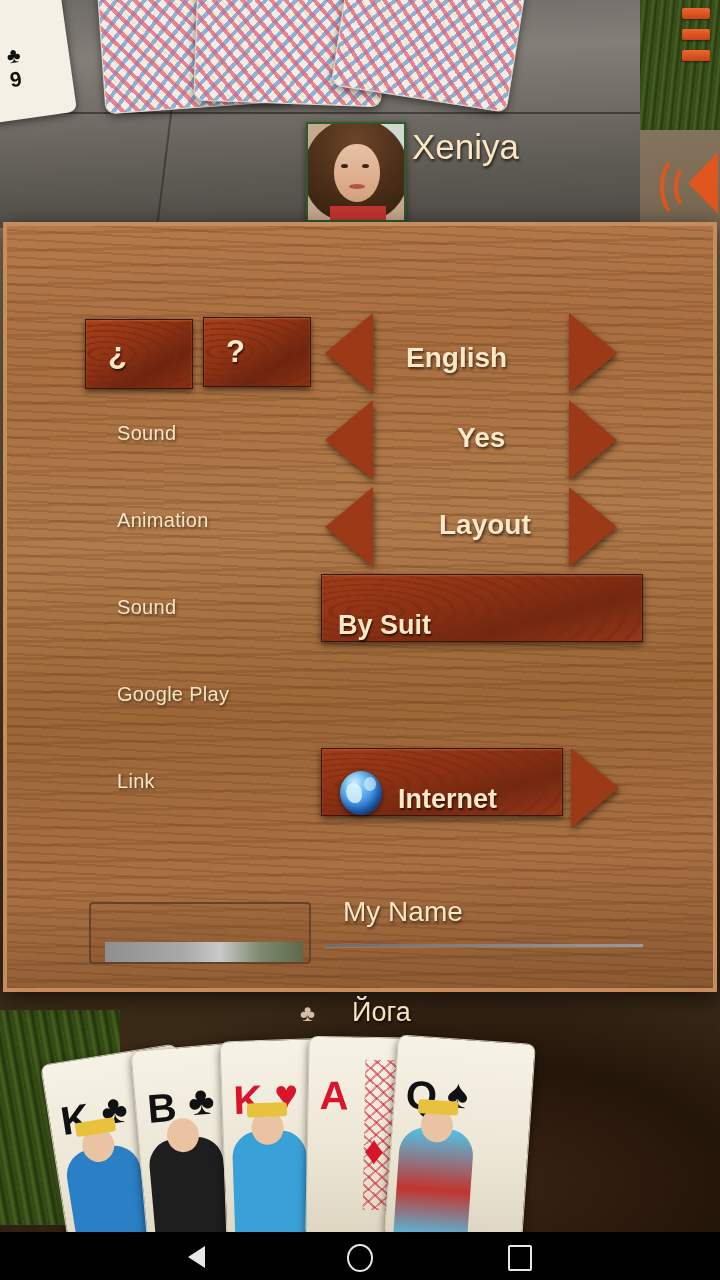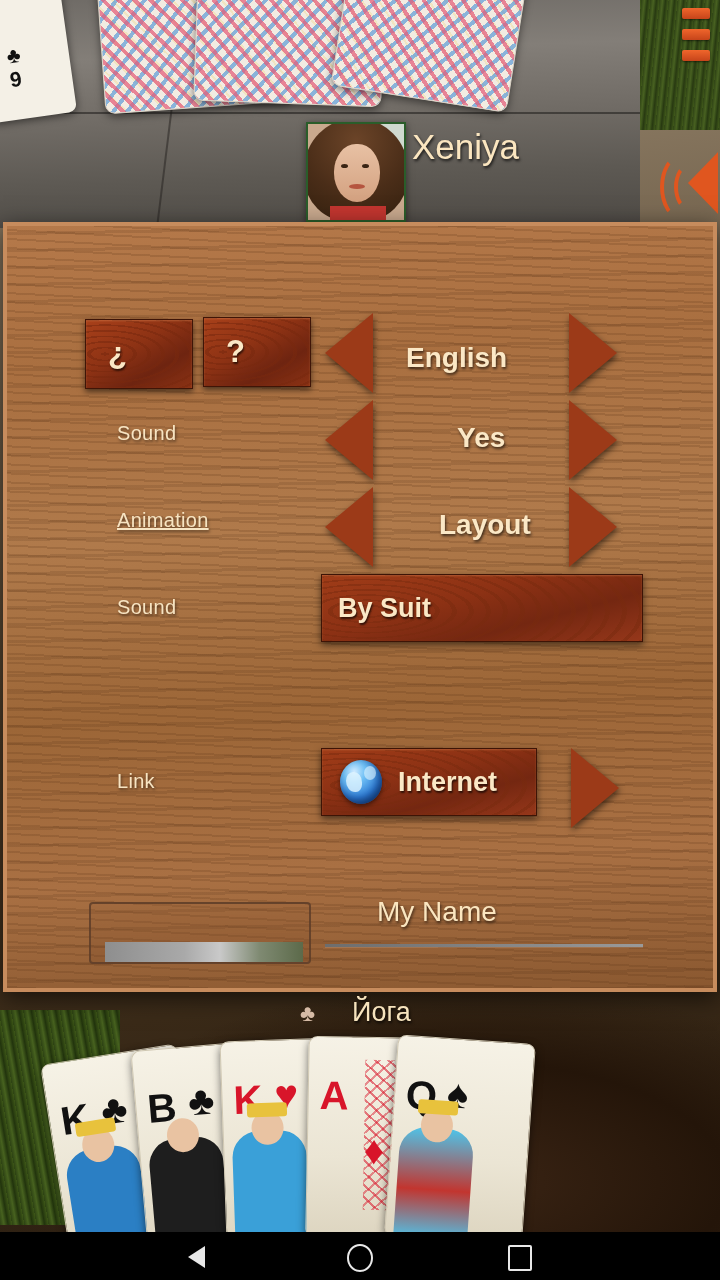--- a/index.html
+++ b/index.html
@@ -95,21 +95,21 @@
   .tri{position:absolute;width:0;height:0;filter:drop-shadow(1px 3px 3px rgba(0,0,0,.55));}
   .tri-l{border-top:40px solid transparent;border-bottom:40px solid transparent;border-right:48px solid #9c3a18;}
   .tri-r{border-top:40px solid transparent;border-bottom:40px solid transparent;border-left:48px solid #9c3a18;}
 
   
   .bar{position:absolute;
     background:
       repeating-radial-gradient(ellipse 230px 70px at 14% 55%, rgba(120,42,14,.48) 0 5px, rgba(165,62,22,0) 5px 17px),
       linear-gradient(165deg,#a03c18 0%,#8c3114 40%,#742711 68%,#96371a 100%);
     border:1px solid #3d1406;box-shadow:inset 0 1px 2px rgba(255,180,120,.28),0 3px 7px rgba(0,0,0,.55);
-    display:flex;align-items:center;color:#fbe8c6;font-size:27px;font-weight:bold;
+    display:flex;align-items:flex-end;color:#fbe8c6;font-size:27px;font-weight:bold;
     text-shadow:1px 2px 2px rgba(0,0,0,.65);box-sizing:border-box;}
 
   .val{position:absolute;color:#fbe8c6;font-size:28px;font-weight:bold;
     text-shadow:1px 2px 3px rgba(0,0,0,.65);white-space:nowrap;}
 
   .flagbox{position:absolute;left:402px;top:358px;width:32px;height:26px;
     background:linear-gradient(160deg,#8f2f12,#5e1c09);border:1px solid #351105;
     box-shadow:inset 0 1px 2px rgba(255,170,110,.25);}
 
   
@@ -222,42 +222,43 @@
       <div class="tri tri-l" style="left:318px;top:87px;"></div>
       <div class="val" style="left:399px;top:116px;">English</div>
       <div class="flagbox"></div>
       <div class="tri tri-r" style="left:562px;top:87px;"></div>
 
       <div class="lbl" style="top:196px;">Sound</div>
       <div class="tri tri-l" style="left:318px;top:174px;"></div>
       <div class="val" style="left:450px;top:196px;">Yes</div>
       <div class="tri tri-r" style="left:562px;top:174px;"></div>
 
-      <div class="lbl" style="top:283px;text-decoration:underline;">Animation</div>
+      <div class="lbl" style="top:283px;">Animation</div>
       <div class="tri tri-l" style="left:318px;top:261px;"></div>
       <div class="val" style="left:432px;top:283px;">Layout</div>
       <div class="tri tri-r" style="left:562px;top:261px;"></div>
 
       <div class="lbl" style="top:370px;">Sound</div>
       <div class="bar" style="left:314px;top:348px;width:322px;height:68px;padding-left:16px;">
         <span>By Suit</span>
       </div>
 
+      <div class="lbl" style="top:457px;">Google Play</div>
 
       <div class="lbl" style="top:544px;">Link</div>
-      <div class="bar" style="left:314px;top:522px;width:216px;height:68px;">
+      <div class="bar" style="left:314px;top:522px;width:242px;height:68px;">
         <span class="globe"></span>
         <span>Internet</span>
       </div>
       <div class="tri tri-r" style="left:564px;top:522px;"></div>
 
       <div class="thumb" style="top:676px;">
         <div class="photo"></div>
       </div>
-      <div class="name-label" style="top:670px;margin-left:34px;">My Name</div>
+      <div class="name-label" style="top:670px;">My Name</div>
       <div class="name-input" style="top:718px;" placeholder=""></div>
 
     </div>
   </div>
 
   <div class="you-suit">♣</div>
   <div class="you-name">Йога</div>
 
   <div class="hand">
     <div class="pcard" id="pc1">

